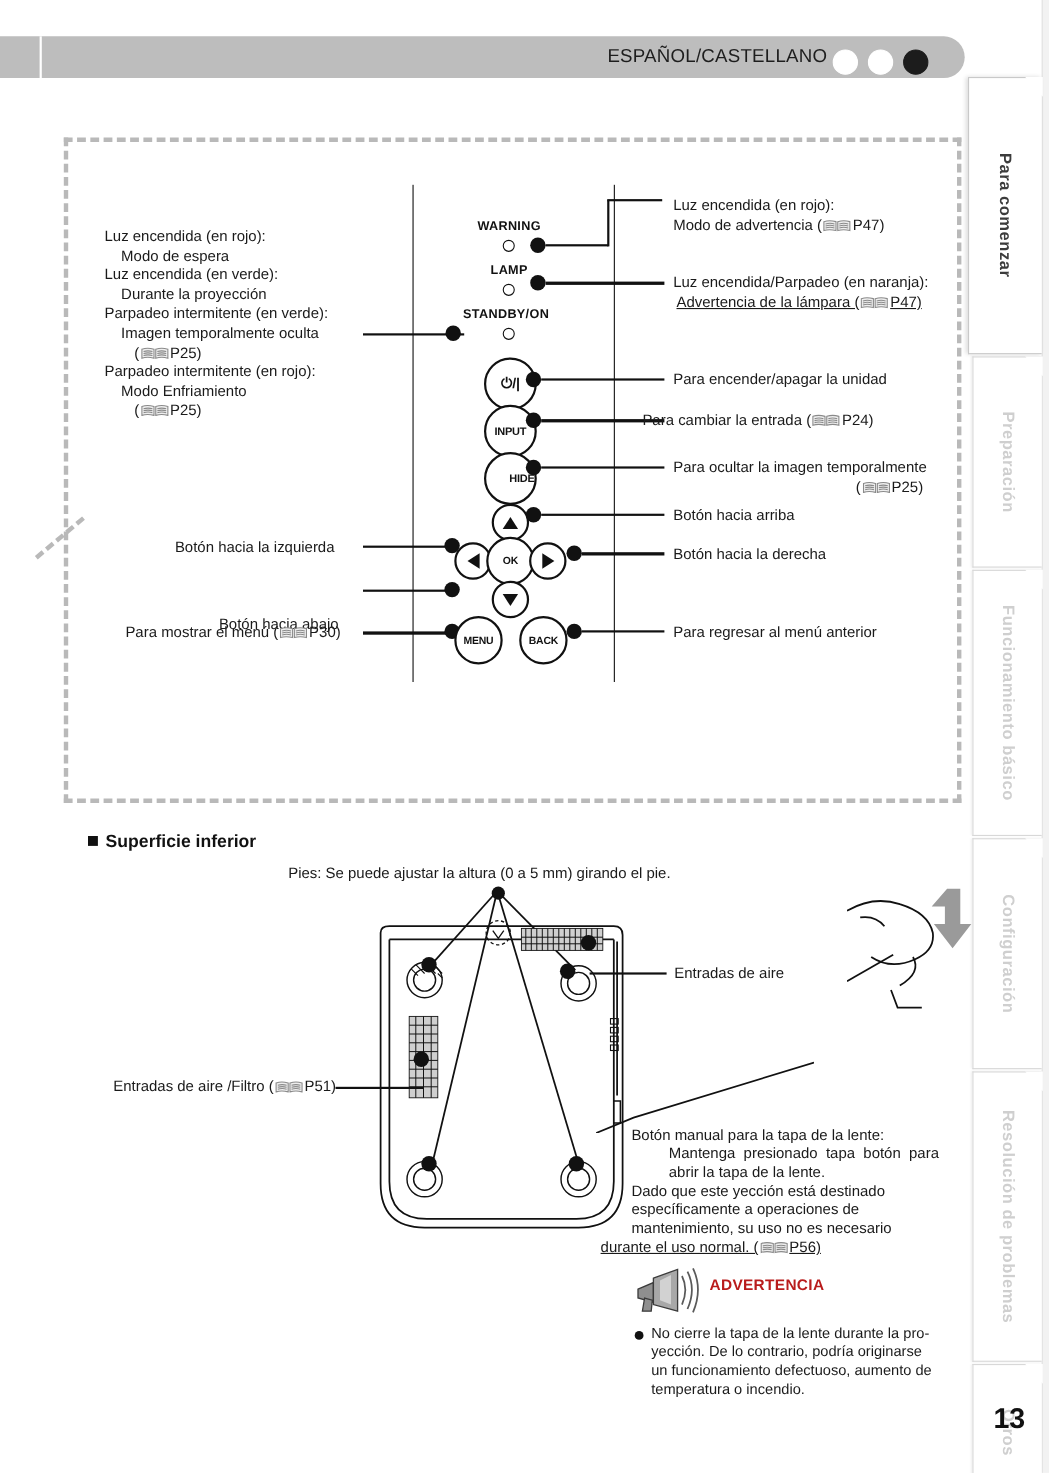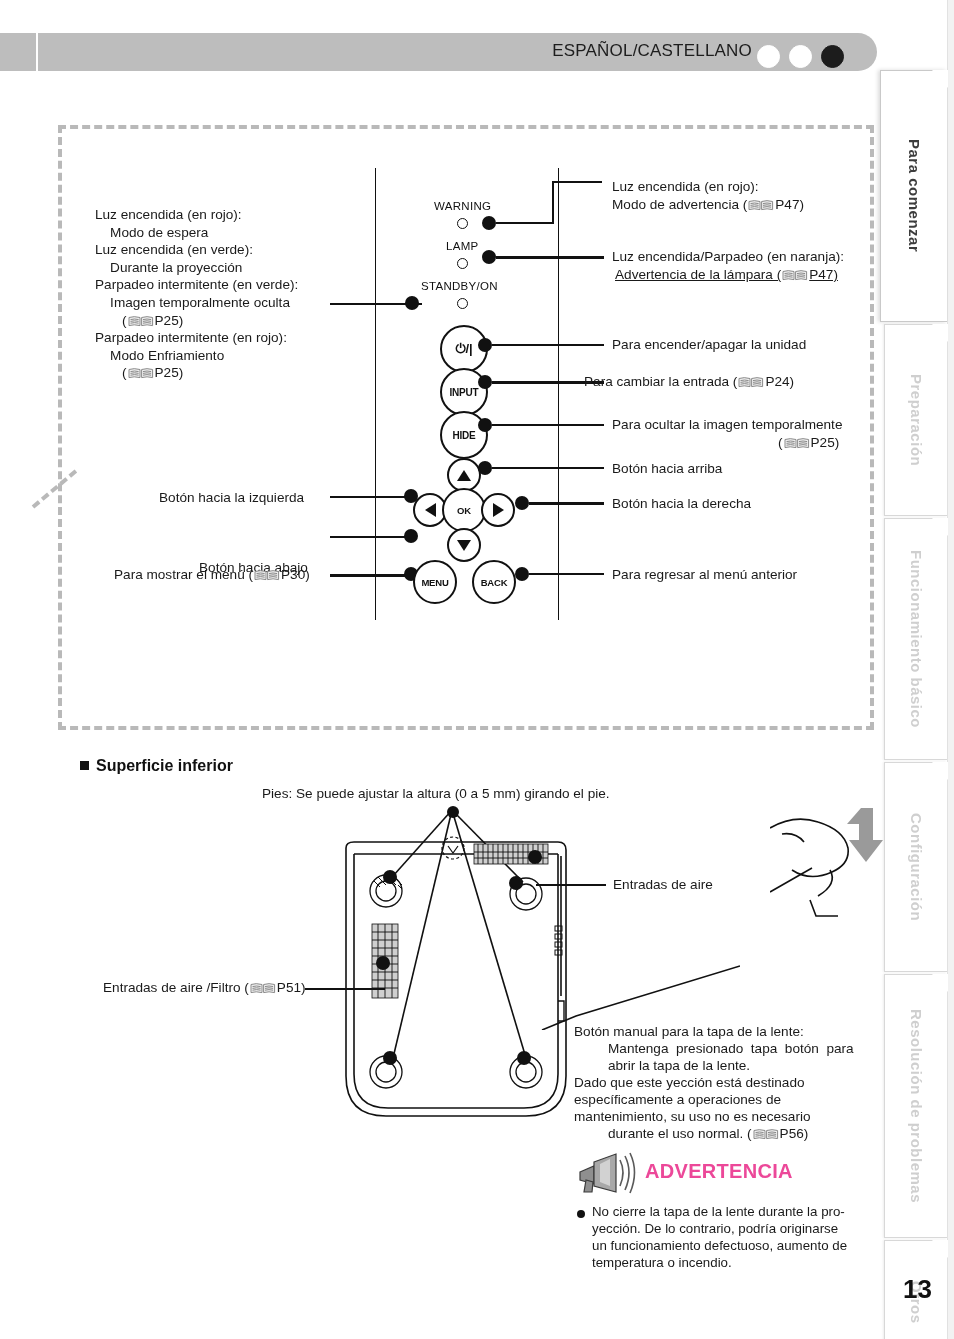--- a/index.html
+++ b/index.html
@@ -76,42 +76,42 @@
 
   
   .lead{position:absolute;background:#111;height:2px;}
   .lead.thick{height:2.6px;}
   .bullet{position:absolute;width:14px;height:14px;border-radius:50%;background:#111;}
   .bullet.sm{width:12px;height:12px;}
   .vline{position:absolute;background:#111;width:1px;}
 
   
   .panel{position:absolute;left:374px;top:160px;width:190px;height:460px;}
-  .ind-label{position:absolute;font-size:11.5px;font-weight:normal;letter-spacing:.3px;color:#111;white-space:nowrap;}
+  .ind-label{position:absolute;font-size:11.5px;font-weight:bold;letter-spacing:.3px;color:#111;white-space:nowrap;}
   .led{position:absolute;width:9px;height:9px;border-radius:50%;border:1.4px solid #111;background:#fff;}
   .btn{
     position:absolute;border:2.4px solid #111;border-radius:50%;background:#fff;
     display:flex;align-items:center;justify-content:center;
     font-size:10px;font-weight:bold;color:#111;letter-spacing:-.2px;
   }
   .btn.big{width:44px;height:44px;}
   .btn.mid{width:40px;height:40px;}
   .btn.small{width:30px;height:30px;}
   .tri{width:0;height:0;}
   .tri.up{border-left:7px solid transparent;border-right:7px solid transparent;border-bottom:11px solid #111;}
   .tri.down{border-left:7px solid transparent;border-right:7px solid transparent;border-top:11px solid #111;}
   .tri.left{border-top:7px solid transparent;border-bottom:7px solid transparent;border-right:11px solid #111;}
   .tri.right{border-top:7px solid transparent;border-bottom:7px solid transparent;border-left:11px solid #111;}
 
   
   .sec-head{position:absolute;font-size:16px;font-weight:bold;color:#111;}
   .sec-head .sq{display:inline-block;width:9px;height:9px;background:#111;margin-right:7px;vertical-align:1px;}
 
   
-  .warn-title{position:absolute;font-size:20px;font-weight:bold;color:#ec4899;letter-spacing:.3px;}
+  .warn-title{position:absolute;font-size:14px;font-weight:bold;color:#b91c1c;letter-spacing:.3px;}
   .warn-body{position:absolute;font-size:13.3px;line-height:17px;color:#1a1a1a;}
   .warn-bullet{position:absolute;width:8px;height:8px;border-radius:50%;background:#111;}
 </style>
 </head>
 <body>
 
 <div class="header-bar">
   <div class="gap"></div>
   <div class="header-title">ESPAÑOL/CASTELLANO</div>
   <div class="dots">
@@ -213,21 +213,21 @@
   <div class="led" style="left:83px;top:138px;"></div>
 
   <div class="btn big" style="left:66px;top:165px;">
     <span style="font-size:13px;">⏻/|</span>
   </div>
 
   <div class="btn big" style="left:66px;top:208px;">
     <span>INPUT</span>
   </div>
 
-  <div class="btn big" style="left:66px;top:251px;">
+  <div class="btn big" style="left:66px;top:251px;justify-content:flex-end;">
     <span>HIDE</span>
   </div>
 
   <div class="btn small" style="left:73px;top:298px;">
     <span class="tri up"></span>
   </div>
 
   <div class="btn small" style="left:39px;top:333px;">
     <span class="tri left"></span>
   </div>
@@ -450,21 +450,21 @@
     <path d="M40 110 L46 126 L68 126"></path>
   </g>
 </svg>
 
 <div class="txt" style="left:574px;top:1023px;">Botón manual para la tapa de la lente:</div>
 <div class="txt" style="left:608px;top:1040px;">Mantenga  presionado  tapa  botón  para</div>
 <div class="txt" style="left:608px;top:1057px;">abrir la tapa de la lente.</div>
 <div class="txt" style="left:574px;top:1074px;">Dado que este yección está destinado</div>
 <div class="txt" style="left:574px;top:1091px;">específicamente a operaciones de</div>
 <div class="txt" style="left:574px;top:1108px;">mantenimiento, su uso no es necesario</div>
-<div class="txt" style="left:608px;top:1125px;"><span>durante el uso normal. (</span><svg class="bookicon" viewBox="0 0 26 12">
+<div class="txt" style="left:546px;top:1125px;text-decoration:underline;"><span>durante el uso normal. (</span><svg class="bookicon" viewBox="0 0 26 12">
       <g fill="none" stroke="#8a8a8a" stroke-width="1">
         <path d="M1 2.5 Q6 0.8 12 2.5 L12 10.6 Q6 9 1 10.6 Z" fill="#eeeeee"></path>
         <path d="M13.6 2.5 Q19 0.8 24.6 2.5 L24.6 10.6 Q19 9 13.6 10.6 Z" fill="#eeeeee"></path>
         <path d="M2.5 4.6 Q6.5 3.4 10.6 4.6 M2.5 6.4 Q6.5 5.2 10.6 6.4 M2.5 8.2 Q6.5 7 10.6 8.2"></path>
         <path d="M15 4.6 Q19 3.4 23.1 4.6 M15 6.4 Q19 5.2 23.1 6.4 M15 8.2 Q19 7 23.1 8.2"></path>
       </g>
     </svg><span>P56)</span></div>
 
 <svg style="position:absolute;left:576px;top:1150px;" width="62" height="48" viewBox="0 0 62 48">
   <path d="M4 22 L18 16 L18 34 L4 30 Z" fill="#8f8f8f" stroke="#3b3b3b" stroke-width="1.2"></path>

